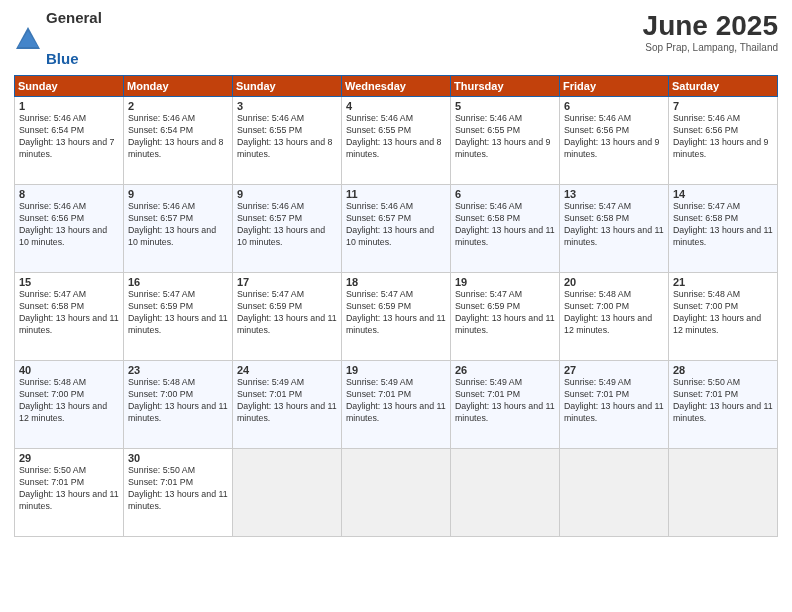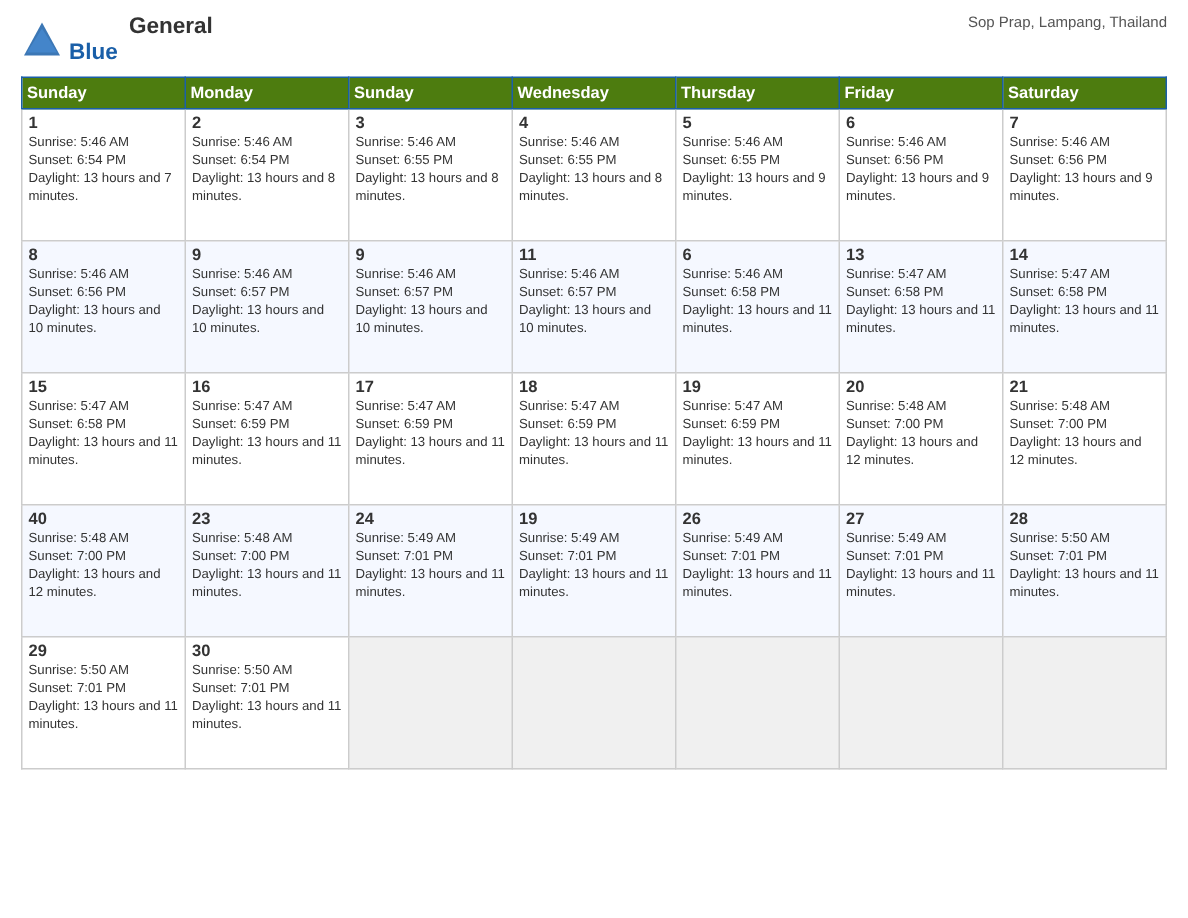--- a/index.html
+++ b/index.html
@@ -29,26 +29,26 @@
     }
     .logo-text {
       display: flex;
       flex-direction: column;
       line-height: 1.1;
     }
     .logo-general {
       font-size: 15px;
       font-weight: bold;
       color: #333;
-      margin-left: 40px;
     }
     .logo-blue {
       font-size: 15px;
       font-weight: bold;
       color: #1a5fa8;
+      margin-top: 24px;
     }
     .logo-icon {
       width: 28px;
       height: 28px;
     }
     .title-block {
       text-align: right;
     }
     .title-month {
       font-size: 28px;
@@ -58,21 +58,21 @@
     .title-location {
       font-size: 10px;
       color: #555;
     }
     .calendar-table {
       width: 100%;
       border-collapse: collapse;
       table-layout: fixed;
     }
     .calendar-table th {
-      background: #4d7c0f;
+      background: #c2410c;
       color: #fff;
       font-size: 11px;
       font-weight: bold;
       padding: 4px 3px;
       text-align: left;
       border: 1px solid #1a5fa8;
     }
     .calendar-table td {
       border: 1px solid #ccc;
       vertical-align: top;
@@ -109,20 +109,21 @@
       <svg class="logo-icon" viewBox="0 0 28 28" xmlns="http://www.w3.org/2000/svg">
         <polygon points="14,2 26,24 2,24" fill="#1a5fa8" opacity="0.85"></polygon>
         <polygon points="14,6 24,22 4,22" fill="#4a90d9" opacity="0.6"></polygon>
       </svg>
       <div class="logo-text">
         <span class="logo-general">General</span>
         <span class="logo-blue">Blue</span>
       </div>
     </div>
     <div class="title-block">
+      <div class="title-month">June 2025</div>
       <div class="title-location">Sop Prap, Lampang, Thailand</div>
     </div>
   </div>
 
   <table class="calendar-table">
     <thead>
       <tr>
         <th>Sunday</th>
         <th>Monday</th>
         <th>Sunday</th>

